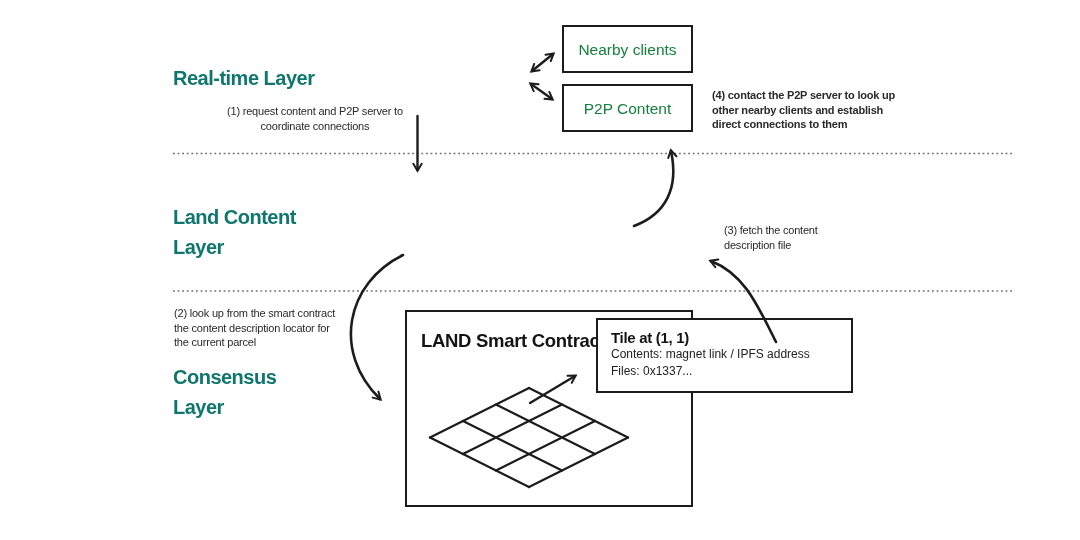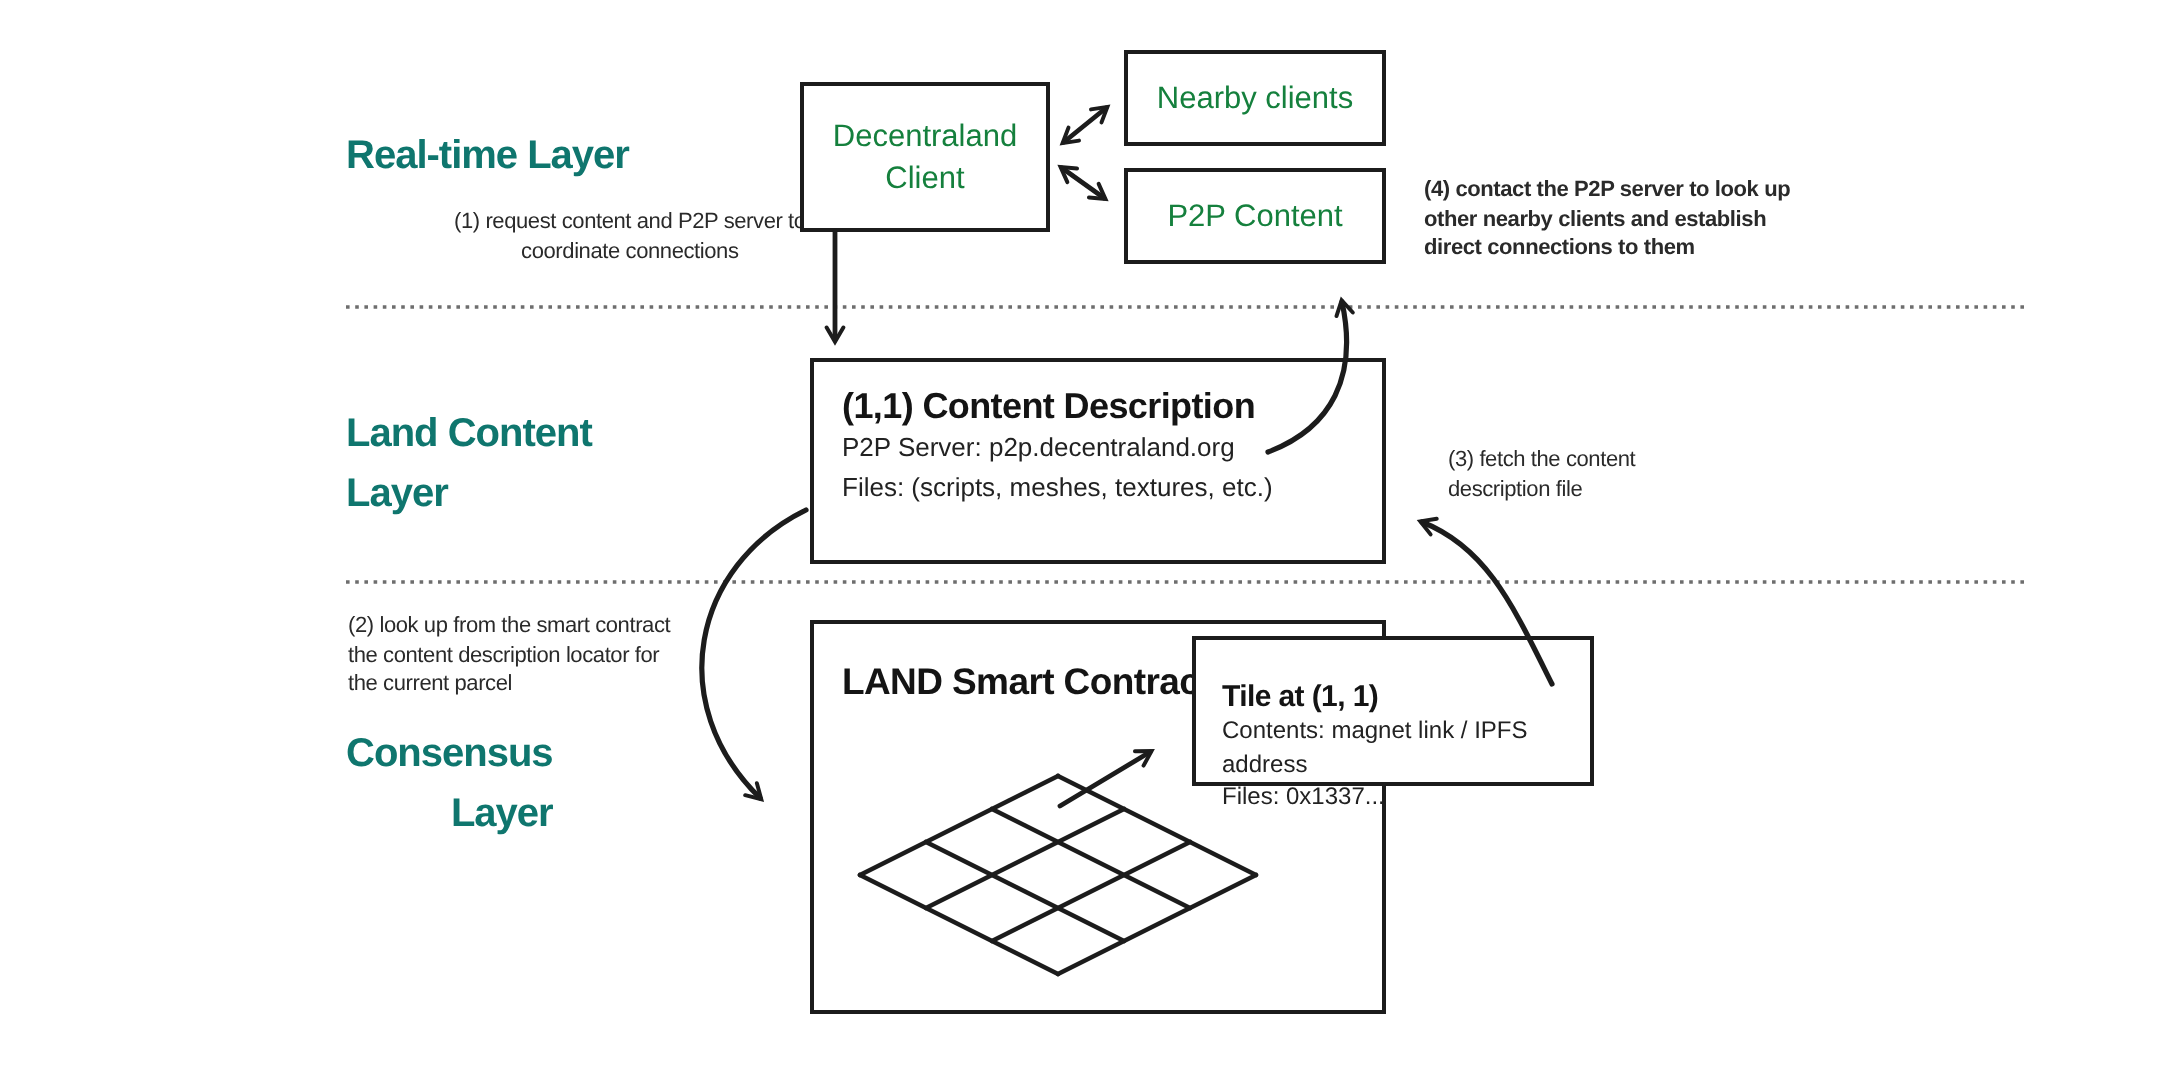--- a/index.html
+++ b/index.html
@@ -69,28 +69,28 @@
     z-index: 1;
   }
   
   .client-box  { left: 400px; top: 41px;  width: 125px; height: 75px; }
   .nearby-box  { left: 562px; top: 25px;  width: 131px; height: 48px; }
   .p2p-box     { left: 562px; top: 84px;  width: 131px; height: 48px; }
   .content-box { left: 405px; top: 179px; width: 288px; height: 103px; padding: 12px 14px; }
   .content-box .card-line:first-of-type { margin-top: 10px; }
   .land-box    { left: 405px; top: 310px; width: 288px; height: 197px; padding: 18px 0 0 14px; }
   .land-box .card-title { font-size: 18.5px; }
-  .tile-box    { left: 596px; top: 318px; width: 201px; height: 75px; padding: 20px 13px; z-index: 4; }
+  .tile-box    { left: 596px; top: 318px; width: 257px; height: 75px; padding: 9px 13px; z-index: 4; }
   .tile-box .card-title { font-size: 15px; }
   .tile-box .card-line { font-size: 12px; line-height: 16.5px; }
   .tile-box .card-line:first-of-type { margin-top: 5px; }
   
   .realtime-label { left: 173px; top: 63px; }
   .landcontent-label { left: 173px; top: 202px; }
-  .consensus-label { left: 173px; top: 362px; text-align: right; }
+  .consensus-label { left: 173px; top: 362px; }
   .note-step1 { left: 227px; top: 104px; text-align: center; }
   .note-step4 { left: 712px; top: 88px; font-weight: bold; }
   .note-step3 { left: 724px; top: 223px; }
   .note-step2 { left: 174px; top: 306px; }
   
   .connector { stroke: #1c1c1c; stroke-width: 2.4; fill: none; stroke-linecap: round; }
   .connector.curve { stroke-width: 2.6; }
   .dotline { stroke: #6e6e6e; stroke-width: 1.7; stroke-dasharray: 1.8 2.8; fill: none; }
   .gridline { stroke: #1c1c1c; stroke-width: 2.3; stroke-linecap: round; }
 </style>
@@ -144,38 +144,29 @@
 coordinate connections</div>
   <div class="note note-step4">(4) contact the P2P server to look up
 other nearby clients and establish
 direct connections to them</div>
   <div class="note note-step3">(3) fetch the content
 description file</div>
   <div class="note note-step2">(2) look up from the smart contract
 the content description locator for
 the current parcel</div>
 
-  <div class="box centered client-box">
-    <span class="box-label">Decentraland
-Client</span>
-  </div>
 
   <div class="box centered nearby-box">
     <span class="box-label">Nearby clients</span>
   </div>
 
   <div class="box centered p2p-box">
     <span class="box-label">P2P Content</span>
   </div>
 
-  <div class="box content-box">
-    <div class="card-title">(1,1) Content Description</div>
-    <div class="card-line">P2P Server: p2p.decentraland.org</div>
-    <div class="card-line">Files: (scripts, meshes, textures, etc.)</div>
-  </div>
 
   <div class="box land-box">
     <div class="card-title">LAND Smart Contract</div>
   </div>
 
   <div class="box tile-box">
     <div class="card-title">Tile at (1, 1)</div>
     <div class="card-line">Contents: magnet link / IPFS address</div>
     <div class="card-line">Files: 0x1337...</div>
   </div>

